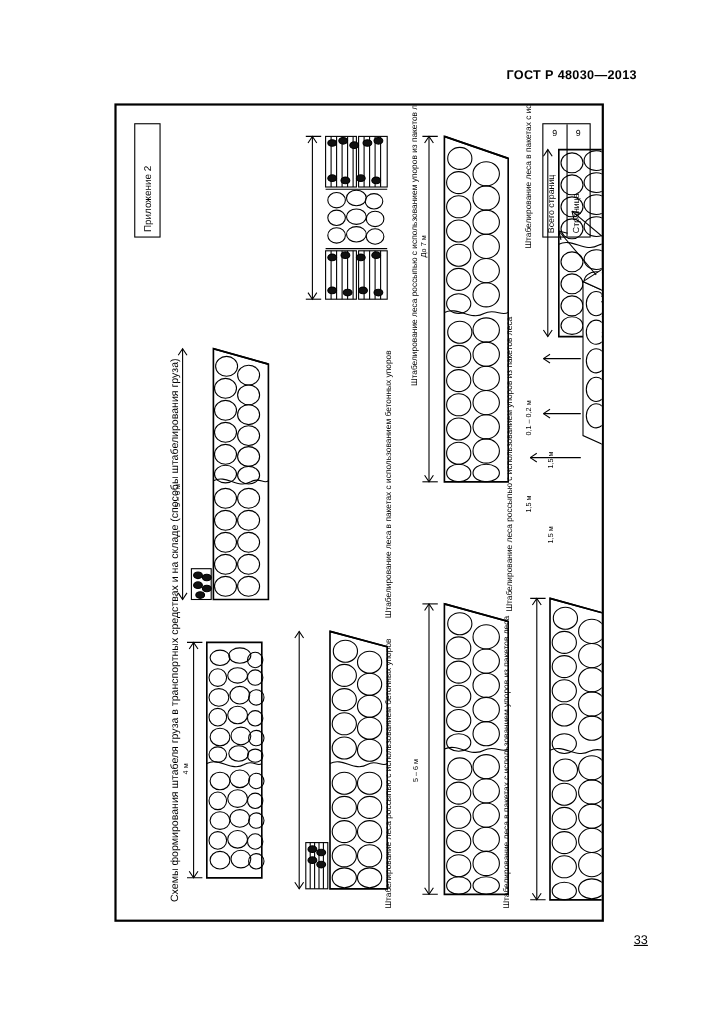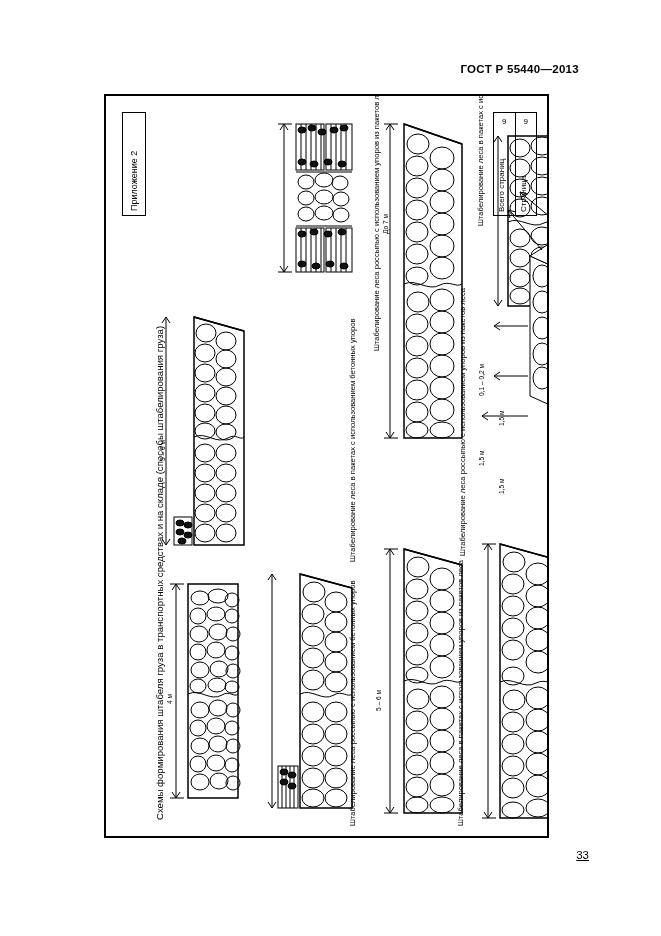--- a/index.html
+++ b/index.html
@@ -137,21 +137,21 @@
 
   .ln { stroke: #000; fill: none; }
   .w1 { stroke-width: 1; }
   .w15 { stroke-width: 1.5; }
 </style>
 </head>
 <body>
 
 <div class="page">
 
-  <div class="std-header">ГОСТ Р 55440—2013</div>
+  <div class="std-header">ГОСТ Р 48030—2013</div>
 
   <div class="frame">
     <div class="frame-inner">
 
       <div class="title-box">
         <div class="vtext">Приложение 2</div>
       </div>
 
       <div class="stamp-box">
         <div class="stamp-col">

